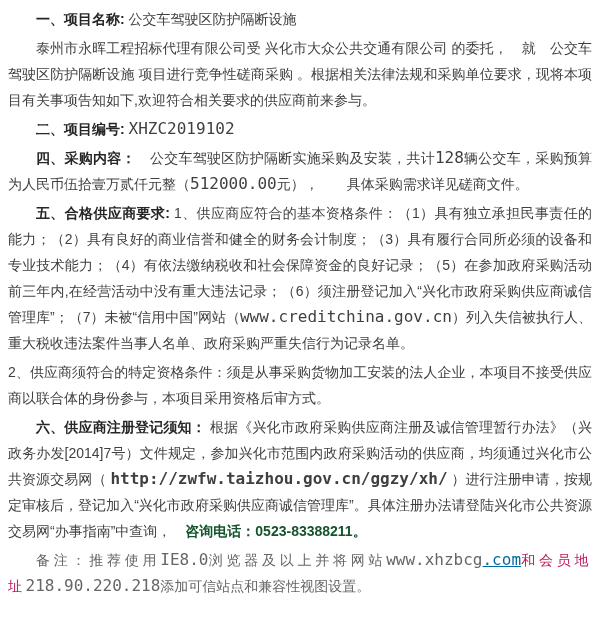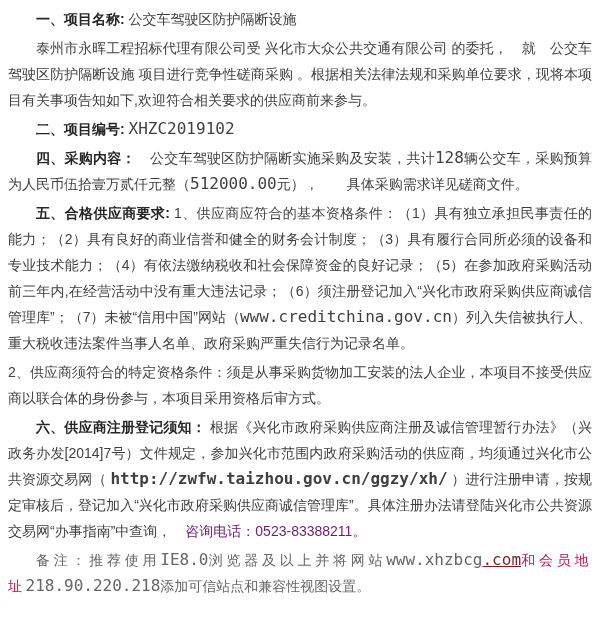--- a/index.html
+++ b/index.html
@@ -35,34 +35,34 @@
   }
   .mono {
     font-family: "DejaVu Sans Mono", "Liberation Mono", monospace;
     font-size: 16px;
   }
   .mono.bold {
     font-weight: bold;
     margin-top: 13px;
   }
   .phone {
-    font-weight: normal;
-    color: #701a75;
+    font-weight: bold;
+    color: #14532d;
   }
   .remark {
     color: #666666;
   }
   .remark .sp {
     letter-spacing: 3.5px;
   }
   .remark .muted {
     color: #be185d;
   }
   .remark .light {
-    color: #7f1d1d;
+    color: #0369a1;
     text-decoration: underline;
   }
 </style>
 </head>
 <body>
 
 <div class="doc">
 
   <p class="para gap indent">
     <span class="hd">一、项目名称: </span><span>公交车驾驶区防护隔断设施</span>

